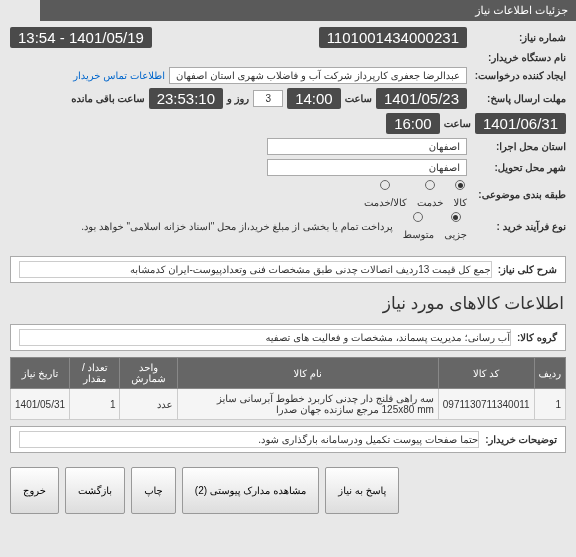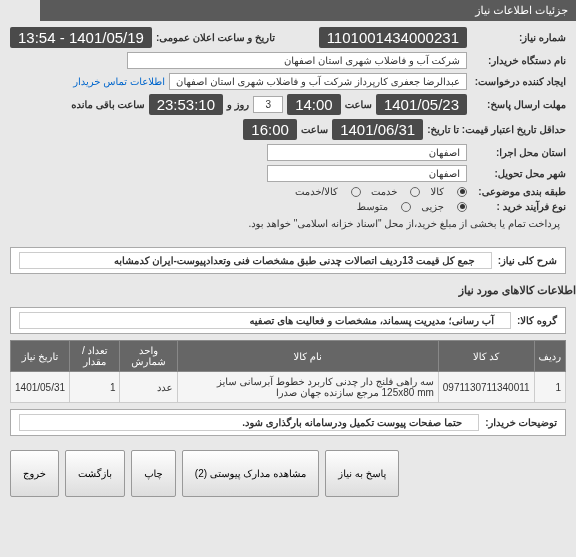--- a/index.html
+++ b/index.html
@@ -64,22 +64,23 @@
   }
   .input-sm { min-width: 60px; }
   .radio-group {
     display: flex;
     gap: 10px;
     align-items: center;
   }
   .radio-opt {
     display: flex;
     align-items: center;
-    gap: 13px;
-    font-size: 10px;
+    gap: 7px;
+    font-size: 10px;
+    flex-direction: column;
   }
   .radio-dot {
     width: 10px; height: 10px;
     border: 1px solid #666;
     border-radius: 50%;
     display: inline-flex;
     align-items: center;
     justify-content: center;
   }
   .radio-dot.checked::after {
@@ -105,29 +106,28 @@
     gap: 6px;
   }
   .section-label {
     font-weight: bold;
     font-size: 10px;
     white-space: nowrap;
   }
   .section-input {
     flex: 1;
     border: 1px solid #ccc;
-    padding: 2px 16px;
+    padding: 2px 0;
     font-size: 10px;
     background: #fff;
-    font-weight: bold;
   }
   .section-title {
-    font-weight: bold;
-    font-size: 11px;
-    padding: 4px 0;
+    font-weight: normal;
+    font-size: 17px;
+    padding: 4px 12px;
   }
   table.data-tbl {
     width: calc(100% - 20px);
     margin: 4px 10px;
     border-collapse: collapse;
     font-size: 10px;
   }
   table.data-tbl th {
     background: #666;
     color: #fff;
@@ -168,48 +168,45 @@
 <div class="header-bar">
   <span>جزئیات اطلاعات نیاز</span>
 </div>
 
 <div class="form-area">
 
   <div class="row">
     <span class="lbl">شماره نیاز:</span>
     <span class="val-box val-box-wide">1101001434000231</span>
     <span style="flex:1"></span>
-    <span class="lbl-sm">تاریخ و ساعت اعلان عمومی:</span>
     <span class="val-box val-box-wide">1401/05/19 - 13:54</span>
   </div>
 
   <div class="row">
     <span class="lbl">نام دستگاه خریدار:</span>
-    <span class="input-like" style="min-width:340px">شرکت آب و فاضلاب شهری استان اصفهان</span>
   </div>
 
   <div class="row">
     <span class="lbl">ایجاد کننده درخواست:</span>
     <span class="input-like" style="min-width:280px">عبدالرضا جعفری کارپرداز شرکت آب و فاضلاب شهری استان اصفهان</span>
     <span class="link-blue">اطلاعات تماس خریدار</span>
   </div>
 
   <div class="row">
     <span class="lbl">مهلت ارسال پاسخ:</span>
     <span class="val-box">1401/05/23</span>
     <span class="lbl-sm">ساعت</span>
     <span class="val-box input-sm" style="min-width:50px">14:00</span>
     <span class="input-like input-sm" style="min-width:30px;text-align:center">3</span>
     <span class="lbl-sm">روز و</span>
     <span class="val-box" style="min-width:60px">23:53:10</span>
     <span class="lbl-sm">ساعت باقی مانده</span>
   </div>
 
   <div class="row">
-    <span class="lbl">حداقل تاریخ اعتبار قیمت: تا تاریخ:</span>
     <span class="val-box">1401/06/31</span>
     <span class="lbl-sm">ساعت</span>
     <span class="val-box" style="min-width:50px">16:00</span>
   </div>
 
   <div class="row">
     <span class="lbl">استان محل اجرا:</span>
     <span class="input-like">اصفهان</span>
   </div>
 

